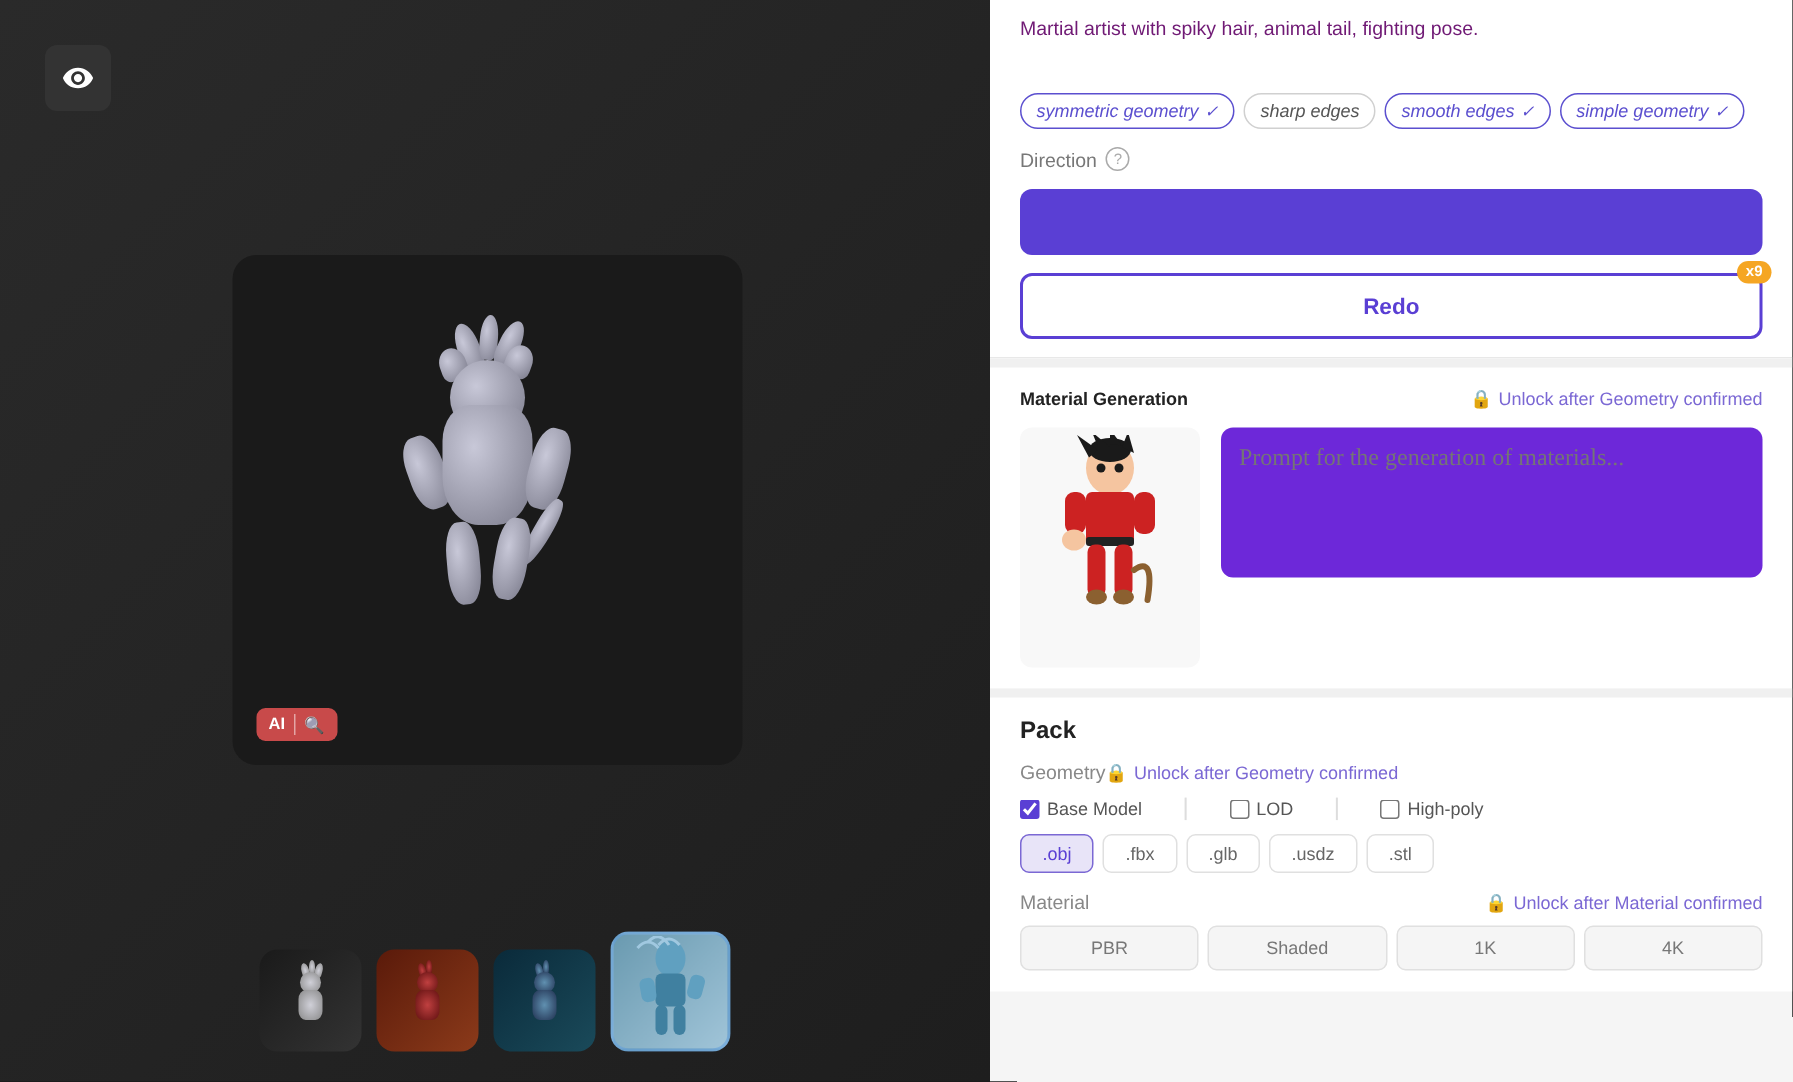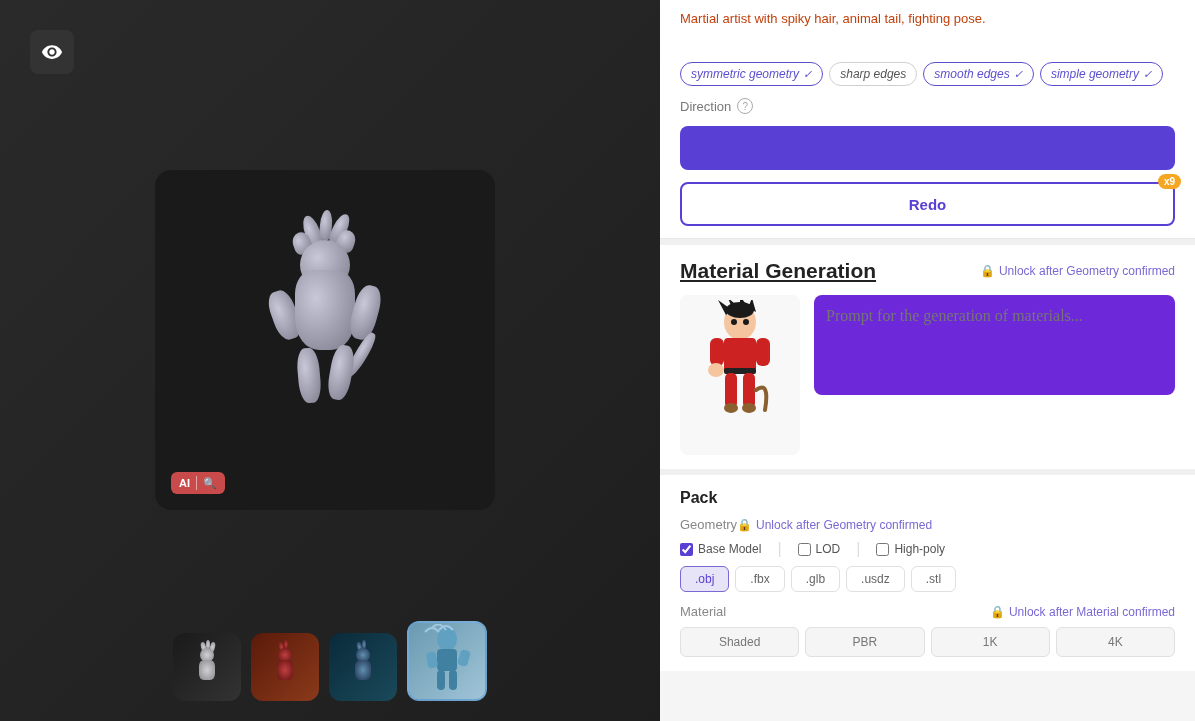--- a/index.html
+++ b/index.html
@@ -255,21 +255,21 @@
     .right-panel::-webkit-scrollbar-thumb { background: #ccc; border-radius: 3px; }
 
     .prompt-section {
       padding: 10px 20px 12px;
       background: white;
       border-bottom: 1px solid #e8e8e8;
     }
 
     .prompt-text {
       font-size: 13px;
-      color: #c2410c;
+      color: #701a75;
       line-height: 1.4;
       margin-bottom: 12px;
       min-height: 40px;
     }
 
     .tags-row {
       display: flex;
       flex-wrap: wrap;
       gap: 6px;
       margin-bottom: 12px;
@@ -384,24 +384,23 @@
     }
 
     .section-header {
       display: flex;
       align-items: center;
       justify-content: space-between;
       margin-bottom: 12px;
     }
 
     .section-title {
-      font-size: 21px;
+      font-size: 12px;
       font-weight: 700;
       color: #222;
-      text-decoration: underline;
     }
 
     .lock-link {
       display: flex;
       align-items: center;
       gap: 4px;
       font-size: 12px;
       color: #7b68d4;
       cursor: pointer;
     }
@@ -469,21 +468,21 @@
     }
 
     .pack-row-label {
       font-size: 13px;
       color: #888;
     }
 
     .checkboxes-row {
       display: flex;
       align-items: center;
-      gap: 12px;
+      gap: 23px;
       margin-bottom: 8px;
     }
 
     .checkbox-item {
       display: flex;
       align-items: center;
       gap: 5px;
       font-size: 12px;
       color: #555;
     }
@@ -781,20 +780,20 @@
 
     <div class="material-row-header">
       <span class="pack-row-label">Material</span>
       <div class="lock-link">
         <span class="lock-icon">🔒</span>
         <span>Unlock after Material confirmed</span>
       </div>
     </div>
 
     <div class="shading-buttons-row">
+      <button class="shading-btn">PBR</button>
       <button class="shading-btn">Shaded</button>
-      <button class="shading-btn">PBR</button>
       <button class="shading-btn">1K</button>
       <button class="shading-btn">4K</button>
     </div>
   </div>
 
 </div>
 
 </body></html>

